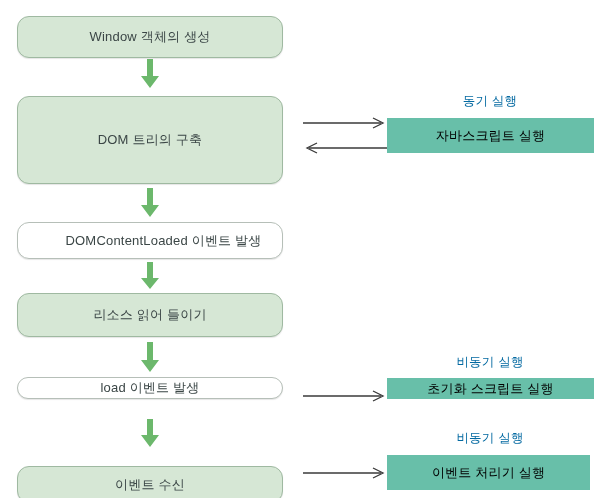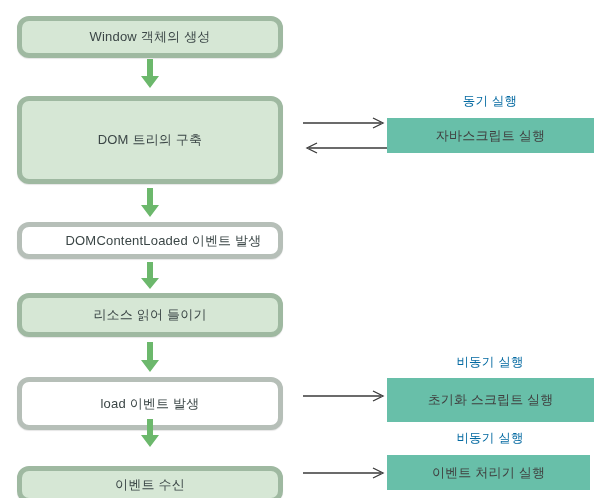--- a/index.html
+++ b/index.html
@@ -28,21 +28,21 @@
     position: absolute;
     box-sizing: border-box;
     border-radius: 12px;
     display: flex;
     align-items: center;
     justify-content: center;
     text-align: center;
     font-size: 13px;
     letter-spacing: 0.2px;
     color: #3b4646;
-    border: 5px solid #6d28d9;
+    border: 1px solid #6d28d9;
     box-shadow: 0 1px 1px rgba(0,0,0,0.10);
   }
   .flow-box.green {
     background: #d6e7d5;
     border-color: #9fb9a1;
   }
   .flow-box.white {
     background: #ffffff;
     border-color: #b6bfb8;
   }
@@ -50,21 +50,21 @@
   
   .side-box {
     position: absolute;
     box-sizing: border-box;
     background: #68bfa9;
     display: flex;
     align-items: center;
     justify-content: center;
     text-align: center;
     font-size: 13px;
-    color: #404040;
+    color: #000000;
     letter-spacing: 0.2px;
   }
 
   
   .side-caption {
     position: absolute;
     font-size: 12.5px;
     color: #0369a1;
     text-align: center;
     letter-spacing: 0.2px;
@@ -97,21 +97,21 @@
   </div>
 
   <div class="flow-box white" style="left:17px; top:222px; width:266px; height:37px;padding-left:27px;">
     <span>DOMContentLoaded 이벤트 발생</span>
   </div>
 
   <div class="flow-box green" style="left:17px; top:293px; width:266px; height:44px;">
     <span>리소스 읽어 들이기</span>
   </div>
 
-  <div class="flow-box white" style="left:17px; top:377px; width:266px; height:53px;">
+  <div class="flow-box white" style="left:17px; top:377px; width:266px; height:22px;">
     <span>load 이벤트 발생</span>
   </div>
 
   <div class="flow-box green" style="left:17px; top:452px; width:266px; height:37px;margin-top:14px;">
     <span>이벤트 수신</span>
   </div>
 
   <div class="down-arrow" style="left:138px; top:59px; width:24px; height:30px;">
     <svg width="24" height="30" viewBox="0 0 24 30">
       <path d="M9 0 H15 V17 H21 L12 29 L3 17 H9 Z" fill="#6cb86c"></path>
@@ -157,21 +157,21 @@
 
   <div class="h-arrow" style="left:303px; top:141px; width:84px; height:14px;">
     <svg width="84" height="14" viewBox="0 0 84 14">
       <line x1="6" y1="7" x2="84" y2="7" stroke="#3a3a3a" stroke-width="1.3"></line>
       <polyline points="14,2 4,7 14,12" fill="none" stroke="#3a3a3a" stroke-width="1.3"></polyline>
     </svg>
   </div>
 
   <div class="side-caption" style="left:430px; top:354px; width:120px;">비동기 실행</div>
 
-  <div class="side-box" style="left:387px; top:378px; width:207px; height:44px;font-family:Liberation Serif, serif;">
+  <div class="side-box" style="left:387px; top:378px; width:207px; height:21px;">
     <span>초기화 스크립트 실행</span>
   </div>
 
   <div class="h-arrow" style="left:303px; top:389px; width:84px; height:14px;">
     <svg width="84" height="14" viewBox="0 0 84 14">
       <line x1="0" y1="7" x2="78" y2="7" stroke="#3a3a3a" stroke-width="1.3"></line>
       <polyline points="70,2 80,7 70,12" fill="none" stroke="#3a3a3a" stroke-width="1.3"></polyline>
     </svg>
   </div>
 

